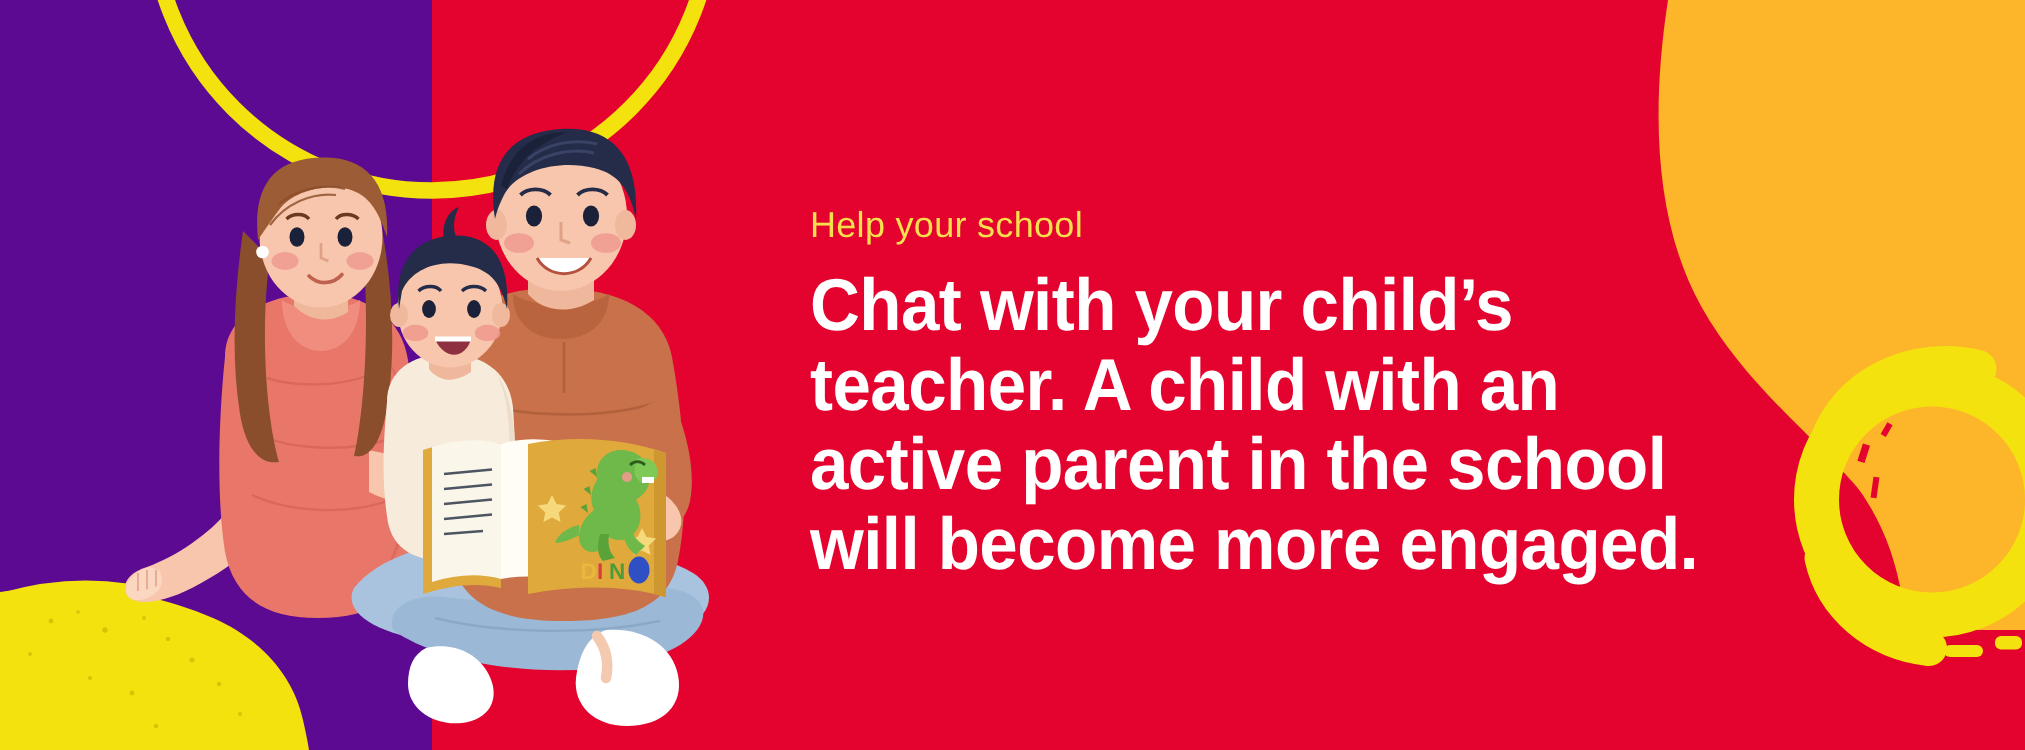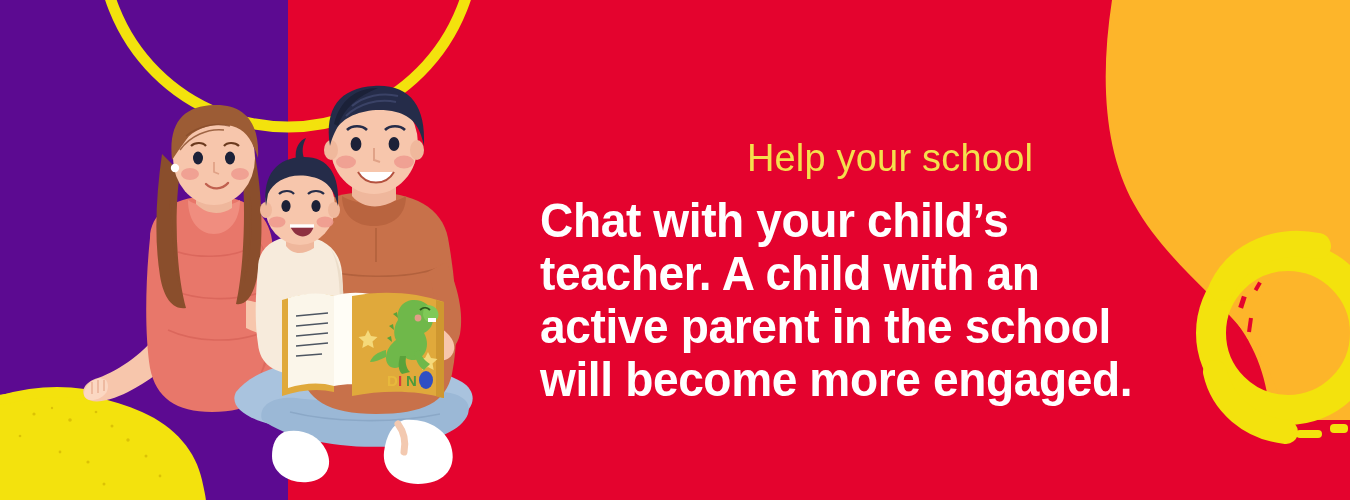--- a/index.html
+++ b/index.html
@@ -19,28 +19,27 @@
     position:absolute;left:288px;top:0;width:1062px;height:500px;
     background:#E4032E;
   }
   
   .deco{position:absolute;left:0;top:0;width:1350px;height:500px;}
   
   .textblock{
     position:absolute;left:540px;top:138px;width:700px;
   }
   .eyebrow{
-    font-size:38px;
+    font-size:24px;
     font-weight:400;
     color:#F4E04D;
     letter-spacing:0.2px;
     line-height:1.1;
     margin:0 0 14px 0;
     white-space:nowrap;
-    text-align:center;
   }
   .headline{
     font-size:49px;
     font-weight:700;
     color:#FFFFFF;
     line-height:1.08;
     letter-spacing:-0.4px;
     margin:0;
     transform:scaleX(0.94);
     transform-origin:left top;

